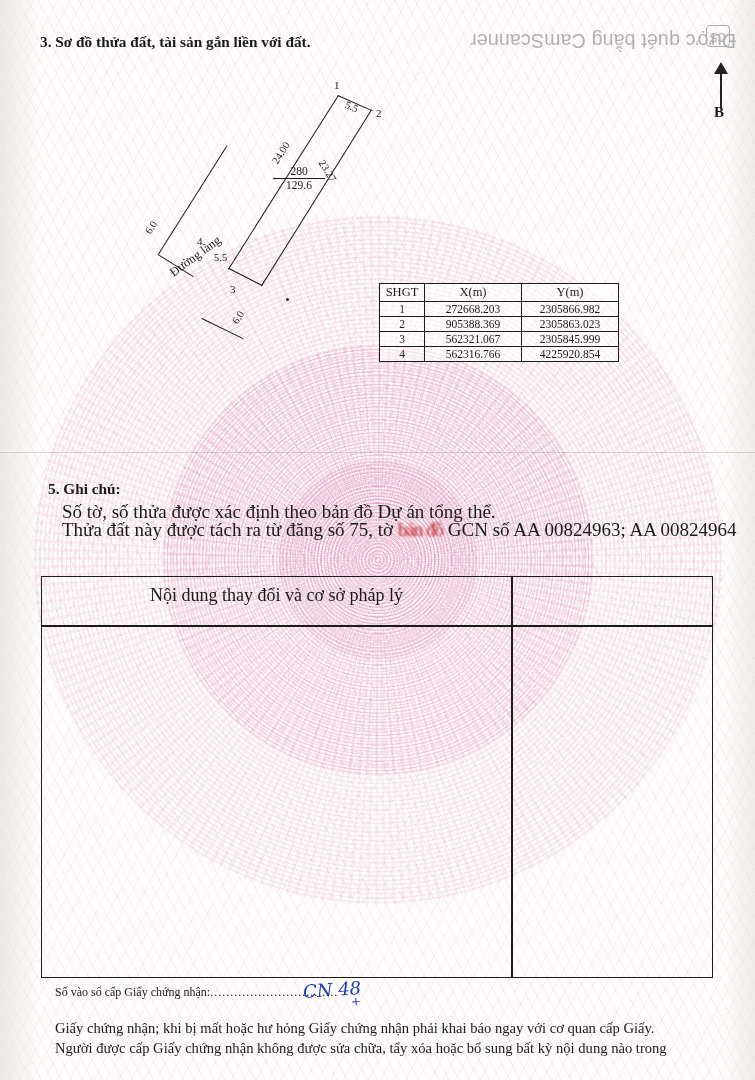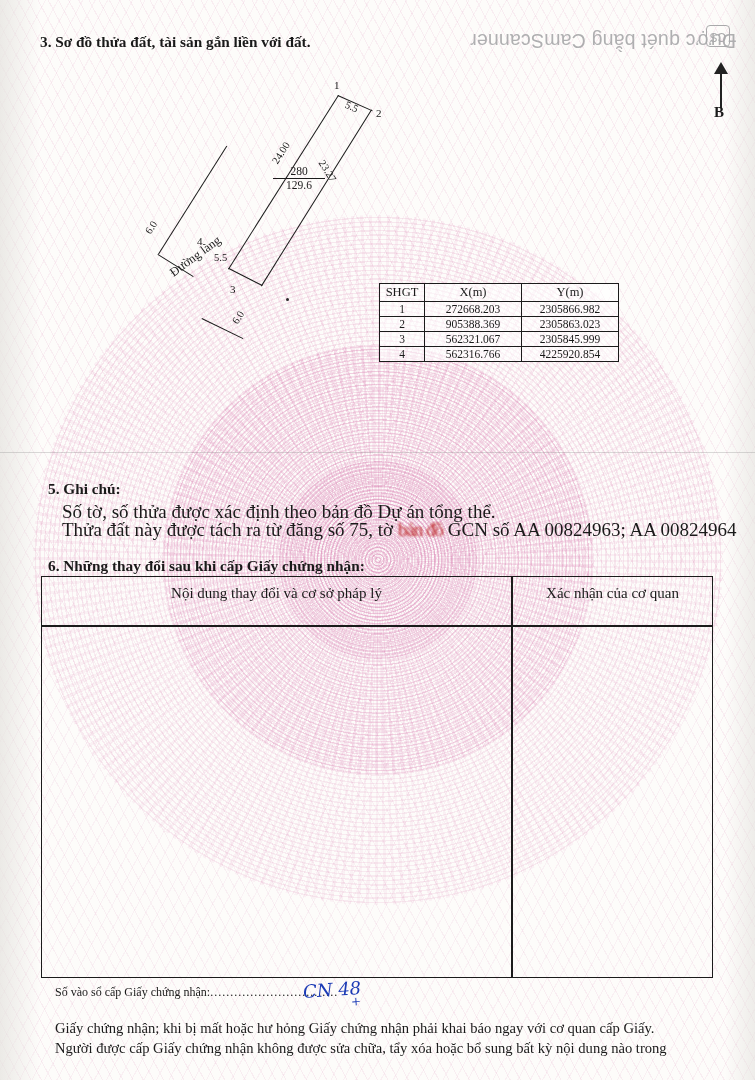--- a/index.html
+++ b/index.html
@@ -263,21 +263,21 @@
     position: absolute;
     left: 0;
     right: 0;
     top: 48px;
     height: 1.5px;
     background: #1b1b1b;
   }
   .changes .hcell {
     position: absolute;
     top: 7px;
-    font-size: 15px;
+    font-size: 18px;
     text-align: center;
     line-height: 1.25;
   }
   #chHeadLeft { left: 0; width: 469px; }
   #chHeadRight { left: 471px; width: 199px; }
 
   .sovao {
     position: absolute;
     left: 55px;
     top: 985px;
@@ -412,28 +412,26 @@
           <td class="c-x">562316.766</td>
           <td class="c-y">4225920.854</td>
         </tr>
       </tbody>
     </table>
 
     <div class="sec-title" id="sec5">5. Ghi chú:</div>
     <div class="note-line" id="note1">Số tờ, số thửa được xác định theo bản đồ Dự án tổng thể.</div>
     <div class="note-line" id="note2"><span>Thửa đất này được tách ra từ đăng số 75, tờ </span><span class="smudge">bản đồ</span><span> GCN số AA 00824963; AA 00824964</span></div>
 
-    <div class="sec-title" id="sec6">6. Những thay đổi sau khi cấp Giấy chứng nhận:</div>
 
     <div class="changes">
       <div class="vdiv"></div>
       <div class="hdiv"></div>
       <div class="hcell" id="chHeadLeft">Nội dung thay đổi và cơ sở pháp lý</div>
       <div class="hcell" id="chHeadRight">
-        <div>Xác nhận của cơ quan</div>
       </div>
     </div>
 
     <div class="sovao">
       <span>Số vào sổ cấp Giấy chứng nhận:</span><span class="dots">.......</span><span class="dots">.........................</span>
     </div>
     <div class="handwrite">
       <span>CN 48</span>
       <span class="small">+</span>
     </div>

